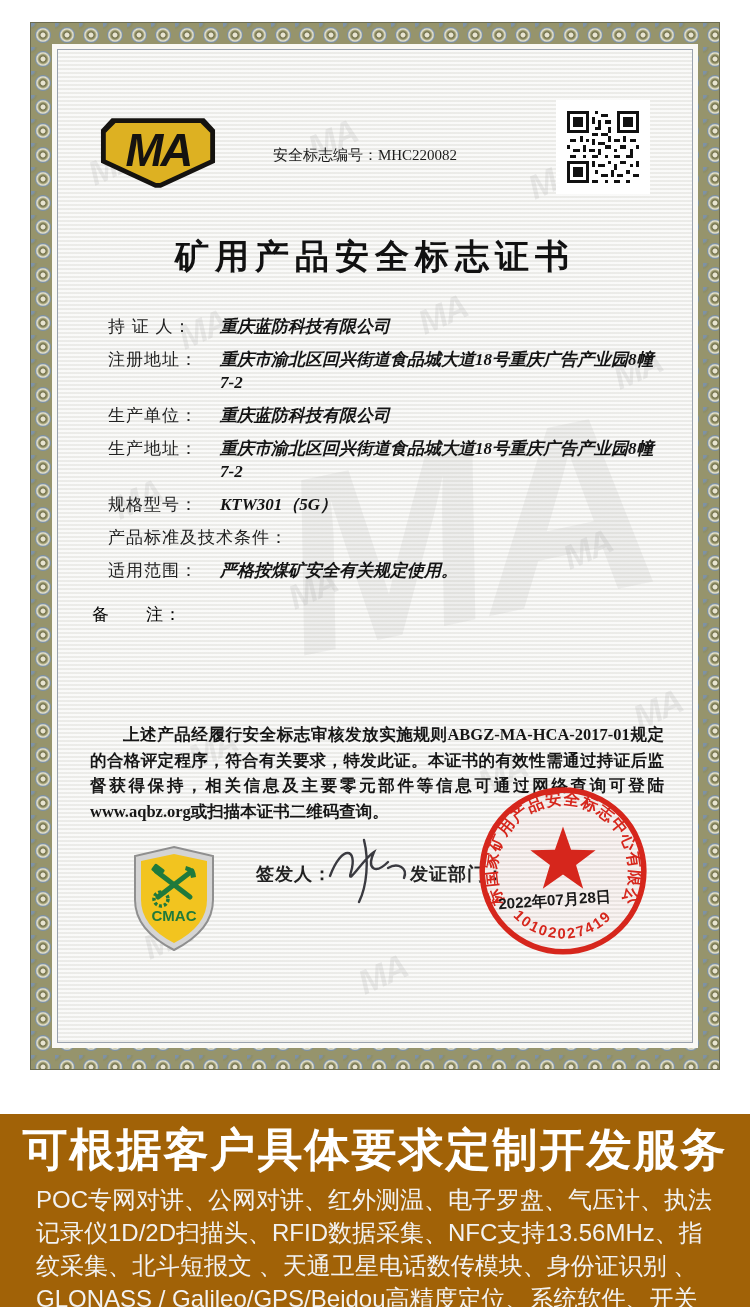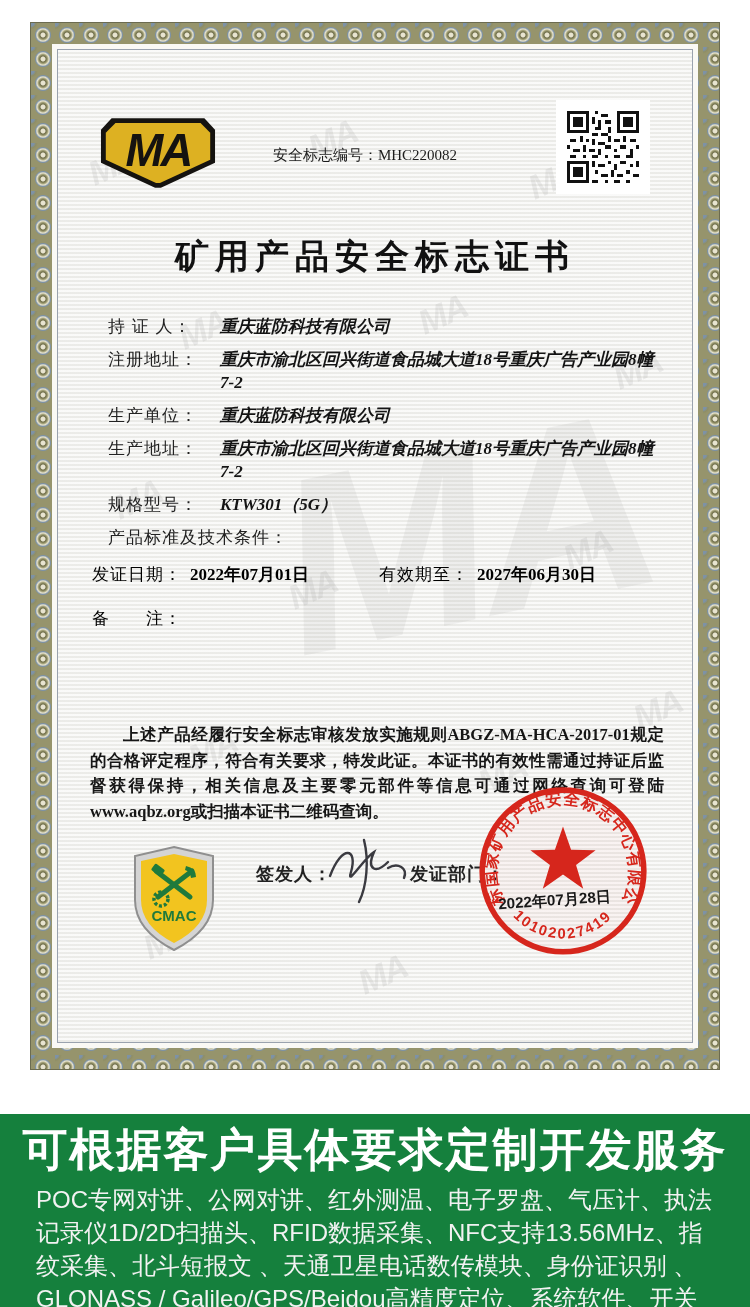--- a/index.html
+++ b/index.html
@@ -52,21 +52,21 @@
       font-family:"Liberation Serif","DejaVu Serif",serif;}
 
   
   .cmac{position:absolute;left:70px;top:795px;}
   .signer{position:absolute;left:198px;top:812px;font-size:18px;font-weight:700;color:#222;letter-spacing:1px;}
   .sig{position:absolute;left:250px;top:778px;}
   .issuer{position:absolute;left:352px;top:812px;font-size:18px;font-weight:700;color:#222;letter-spacing:1px;}
   .stamp{position:absolute;left:414px;top:730px;}
 
   
-  .banner{position:absolute;left:0;top:1114px;width:750px;height:193px;background:#15803d;}
+  .banner{position:absolute;left:0;top:1114px;width:750px;height:193px;background:#a16207;}
   .banner h1{margin:8px 0 0 0;text-align:center;color:#fff;font-size:45px;font-weight:900;
       letter-spacing:2px;line-height:56px;}
   .banner p{margin:5px 36px 0 36px;color:#f2f2f2;font-size:24px;line-height:33px;font-weight:500;}
 </style>
 </head>
 <body>
 
 <div class="page">
 
   <div class="cert">
@@ -191,28 +191,25 @@
           <span class="lab">生产地址：</span>
           <span class="val">重庆市渝北区回兴街道食品城大道18号重庆广告产业园8幢7-2</span>
         </div>
         <div class="frow">
           <span class="lab">规格型号：</span>
           <span class="val">KTW301（5G）</span>
         </div>
         <div class="frow std">
           <span class="lab">产品标准及技术条件：</span>
         </div>
-
-        <div class="dates">
-          <span class="lab">发证日期：</span>
-          <span class="val">2022年07月01日</span>
-          <span class="gap"></span>
-          <span class="lab">有效期至：</span>
-          <span class="val">2027年06月30日</span>
-        </div>
+        <div class="frow">
+          <span class="lab">适用范围：</span>
+          <span class="val">严格按煤矿安全有关规定使用。</span>
+        </div>
+
 
         <div class="remark">备　　注：</div>
       </div>
 
       <div class="statement">上述产品经履行安全标志审核发放实施规则ABGZ-MA-HCA-2017-01规定的合格评定程序，符合有关要求，特发此证。本证书的有效性需通过持证后监督获得保持，相关信息及主要零元部件等信息可通过网络查询可登陆www.aqbz.org或扫描本证书二维码查询。</div>
 
       <div class="cmac">
         <svg width="92" height="108" viewBox="0 0 92 108">
           <path d="M46,2 L85,11 L85,55 Q85,85 46,105 Q7,85 7,55 L7,11 Z" fill="#d4d4d4" stroke="#8f8f8f" stroke-width="2"></path>
           <path d="M46,9 L79,16 L79,55 Q79,81 46,98 Q13,81 13,55 L13,16 Z" fill="#f2c41f"></path>

